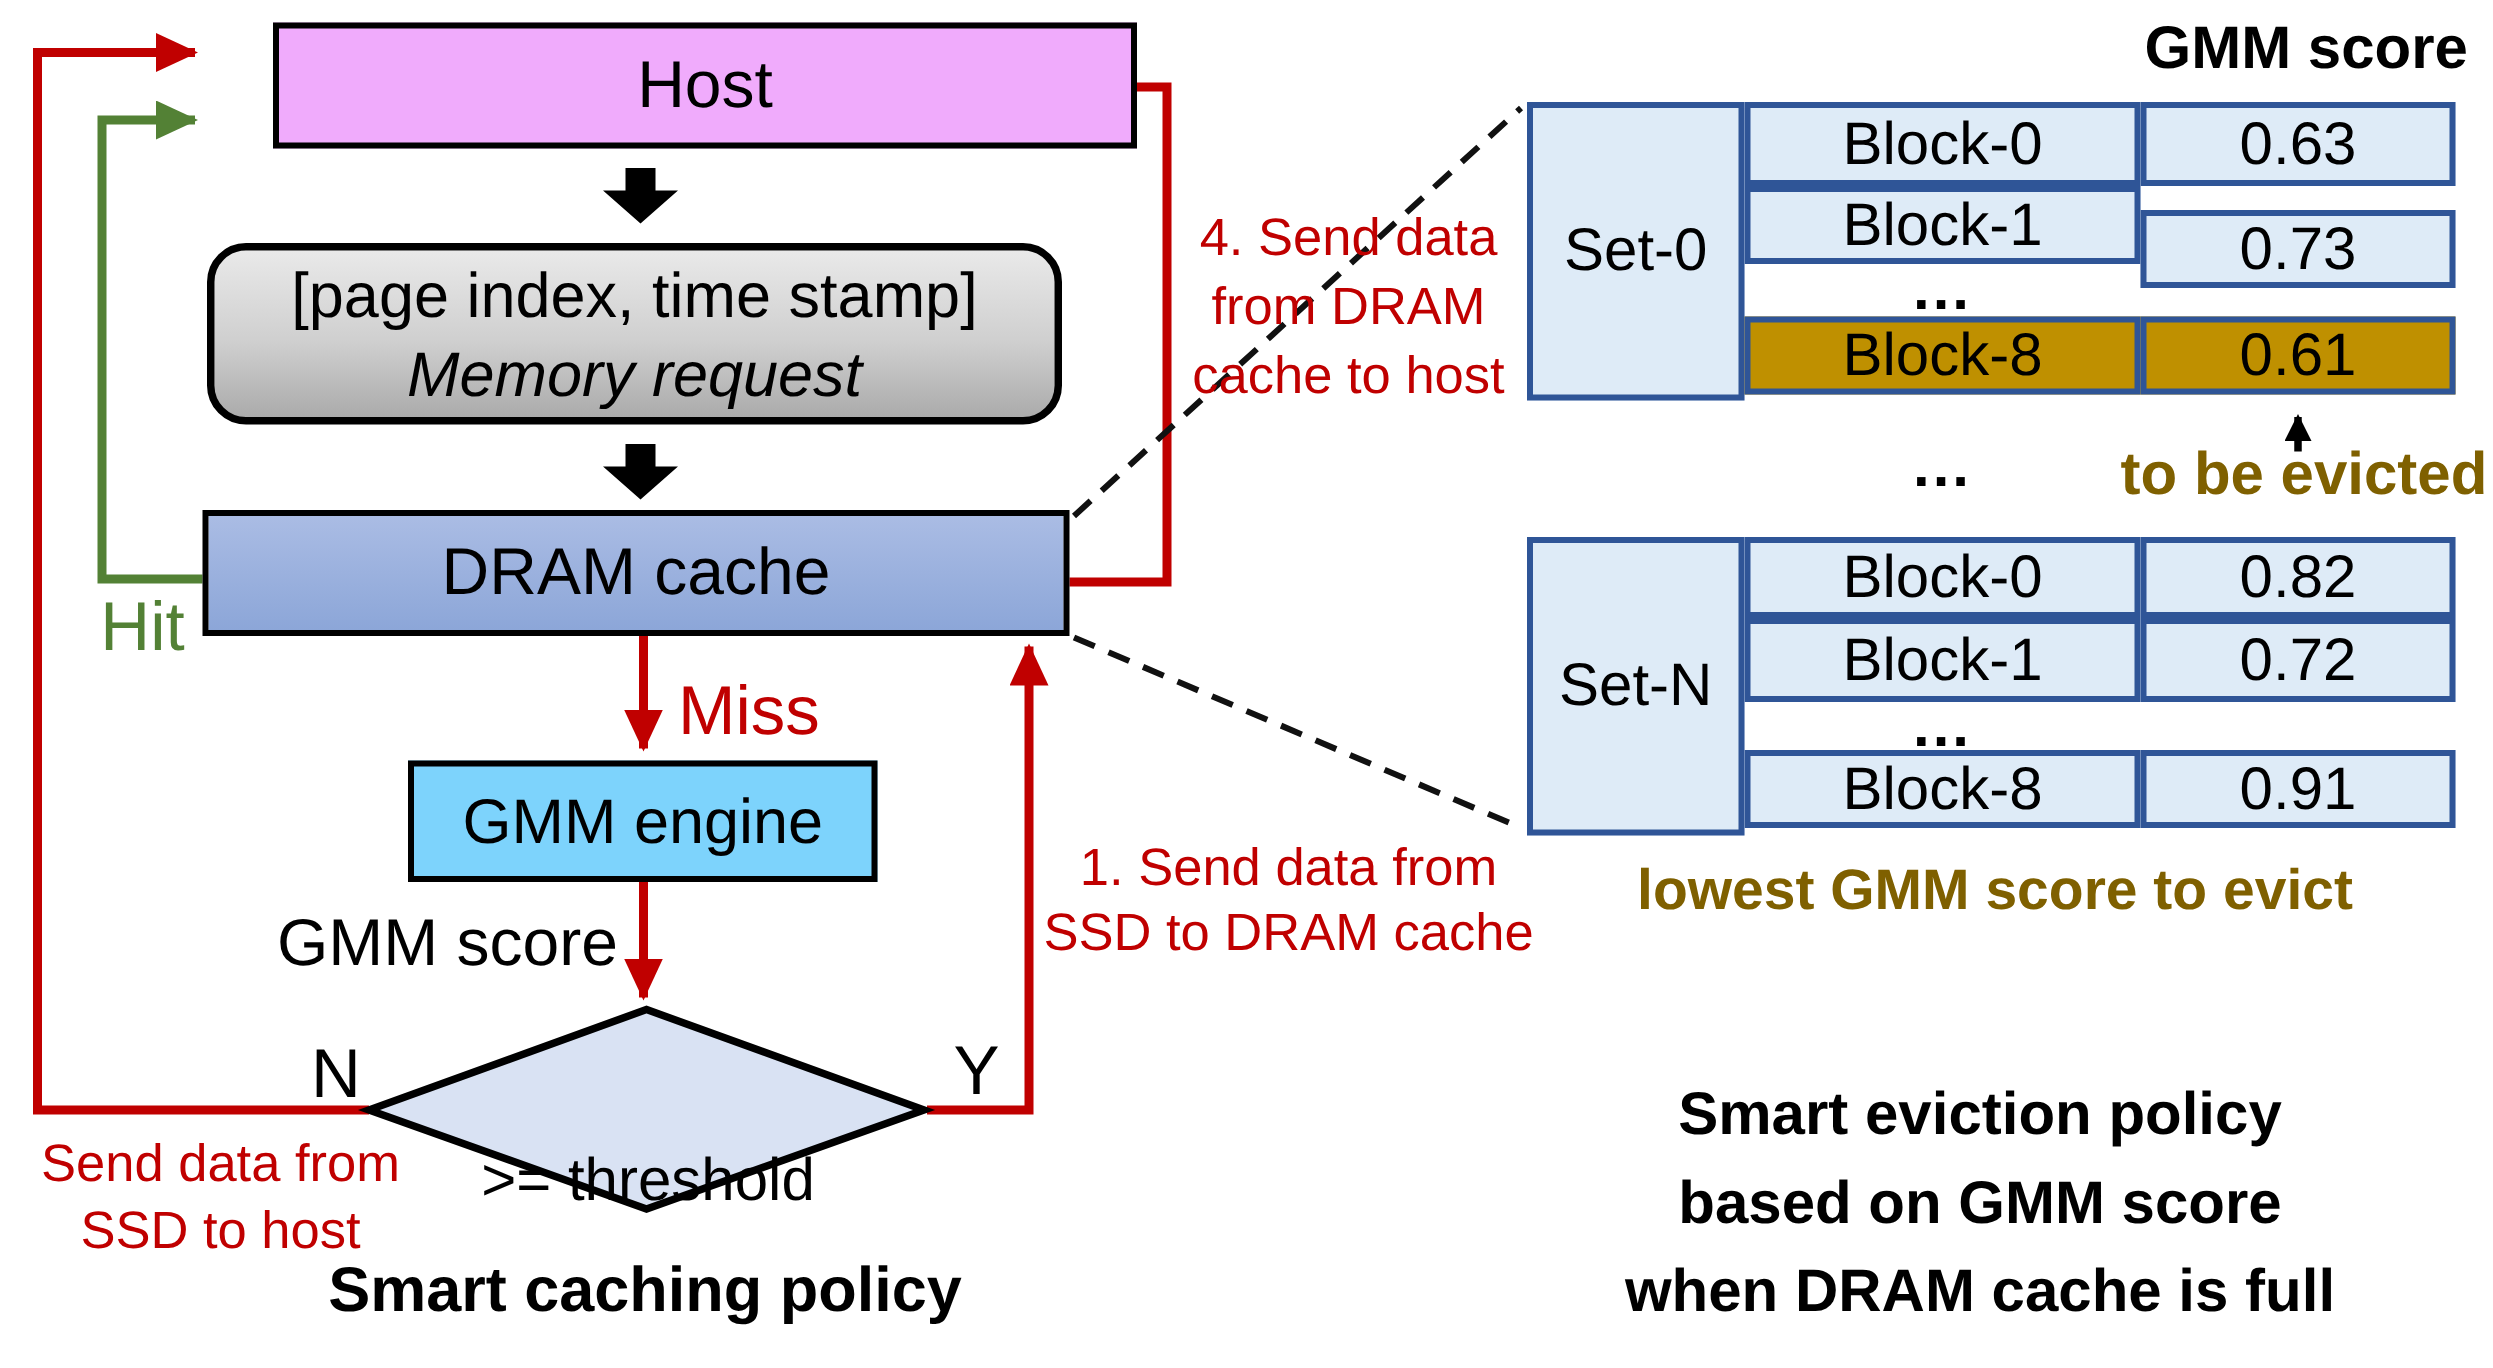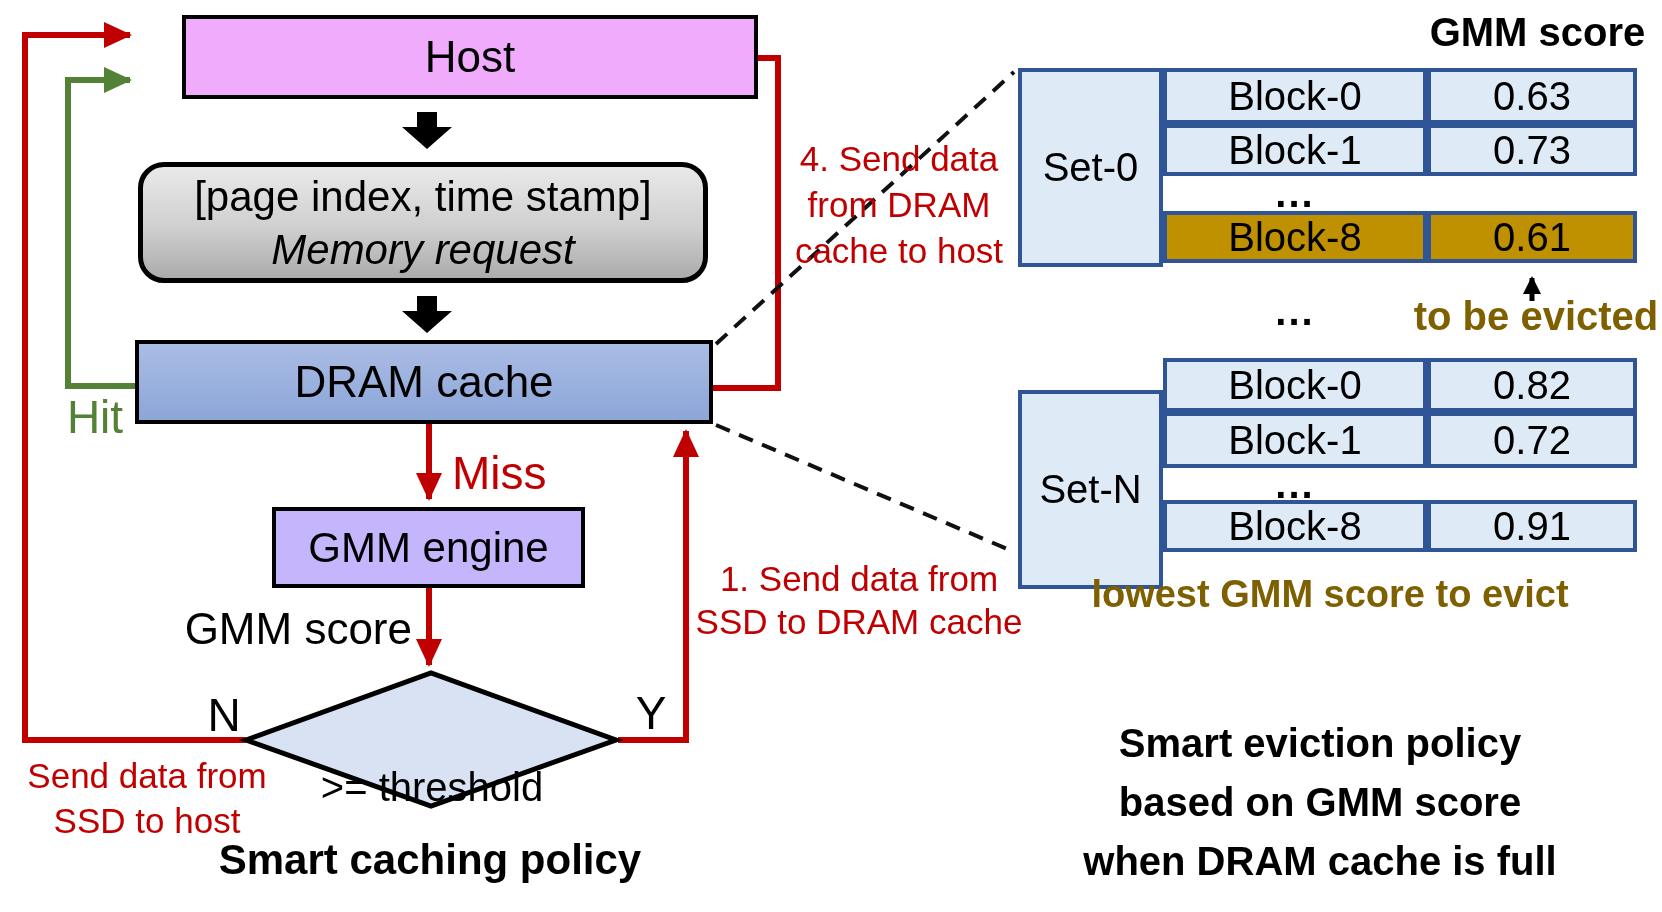--- a/index.html
+++ b/index.html
@@ -11,21 +11,21 @@
   .abs{position:absolute;box-sizing:border-box;}
   
   .node{border:4px solid #000;display:flex;align-items:center;justify-content:center;text-align:center;}
   #host-box{left:137px;top:15px;width:576px;height:84px;background:#f0abfc;font-size:44px;margin-left:45px;}
   #mem-box{left:138px;top:162px;width:570px;height:121px;border-width:5px;border-radius:26px;
     background:linear-gradient(180deg,#e9e9e9 0%,#cfcfcf 55%,#ababab 100%);
     flex-direction:column;font-size:42px;line-height:53px;}
   #mem-box .l2{font-style:italic;}
   #dram-box{left:135px;top:340px;width:578px;height:84px;
     background:linear-gradient(180deg,#aabce4 0%,#8ca6d8 100%);font-size:44px;}
-  #gmm-box{left:272px;top:507px;width:313px;height:81px;background:#c4b5fd;font-size:42px;}
+  #gmm-box{left:272px;top:507px;width:313px;height:81px;background:#7dd3fc;font-size:42px;}
   #diamond-label{left:246px;top:717px;width:372px;text-align:center;font-size:40px;margin-top:48px;}
   
   .lbl{position:absolute;white-space:nowrap;}
   #hit-label{left:50px;top:390px;width:90px;text-align:center;font-size:46px;color:#538135;}
   #miss-label{left:452px;top:446px;font-size:46px;color:#C00000;}
   #gmmscore-label{left:150px;top:604px;width:262px;text-align:right;font-size:44px;}
   #n-label{left:198px;top:688px;width:52px;text-align:center;font-size:46px;}
   #y-label{left:625px;top:686px;width:52px;text-align:center;font-size:46px;}
   .rednote{position:absolute;color:#C00000;font-size:35px;text-align:center;line-height:45px;}
   #note-ssd-host{left:17px;top:753px;width:260px;}
@@ -134,40 +134,40 @@
   </div>
   <div class="cell" style="left:1163px;top:68px;width:264px;height:56px;">
     <span>Block-0</span>
   </div>
   <div class="cell" style="left:1427px;top:68px;width:210px;height:56px;">
     <span>0.63</span>
   </div>
   <div class="cell" style="left:1163px;top:124px;width:264px;height:52px;">
     <span>Block-1</span>
   </div>
-  <div class="cell" style="left:1427px;top:124px;width:210px;height:52px;">
+  <div class="cell" style="left:1427px;top:140px;width:210px;height:52px;">
     <span>0.73</span>
   </div>
   <div class="dots" style="left:1163px;top:176px;width:264px;height:35px;">
     <span>...</span>
   </div>
   <div class="cell gold" style="left:1163px;top:211px;width:264px;height:52px;">
     <span>Block-8</span>
   </div>
   <div class="cell gold" style="left:1427px;top:211px;width:210px;height:52px;">
     <span>0.61</span>
   </div>
 
   <div class="dots" style="left:1163px;top:293px;width:264px;height:36px;">
     <span>...</span>
   </div>
 
   <div class="lbl goldtext" id="evict-label">to be evicted</div>
 
-  <div class="cell" style="left:1018px;top:358px;width:145px;height:199px;margin-top:32px;">
+  <div class="cell" style="left:1018px;top:358px;width:145px;height:199px;">
     <span>Set-N</span>
   </div>
   <div class="cell" style="left:1163px;top:358px;width:264px;height:54px;">
     <span>Block-0</span>
   </div>
   <div class="cell" style="left:1427px;top:358px;width:210px;height:54px;">
     <span>0.82</span>
   </div>
   <div class="cell" style="left:1163px;top:412px;width:264px;height:56px;">
     <span>Block-1</span>

